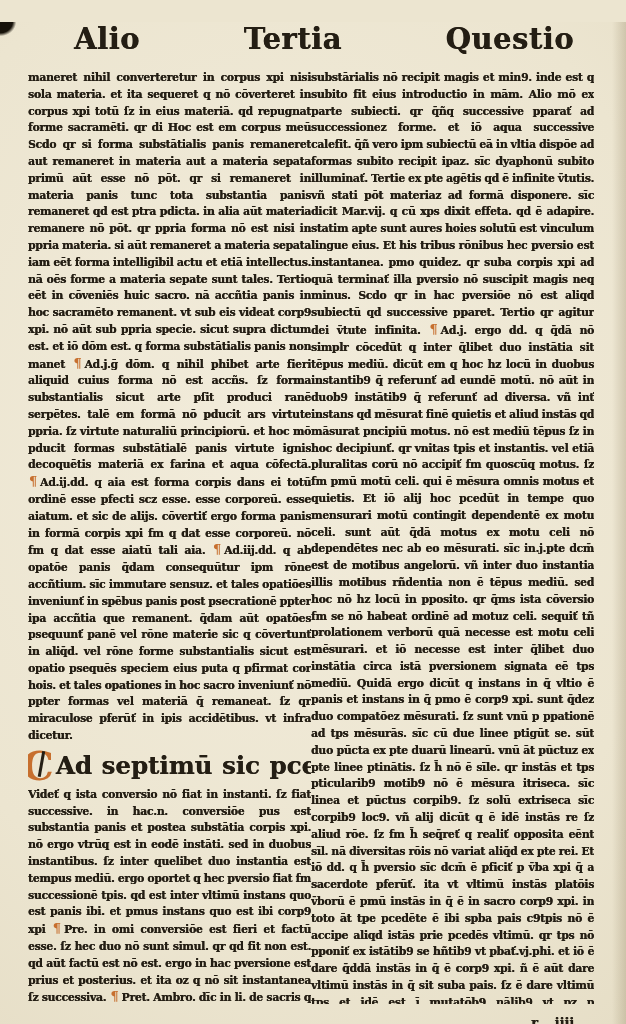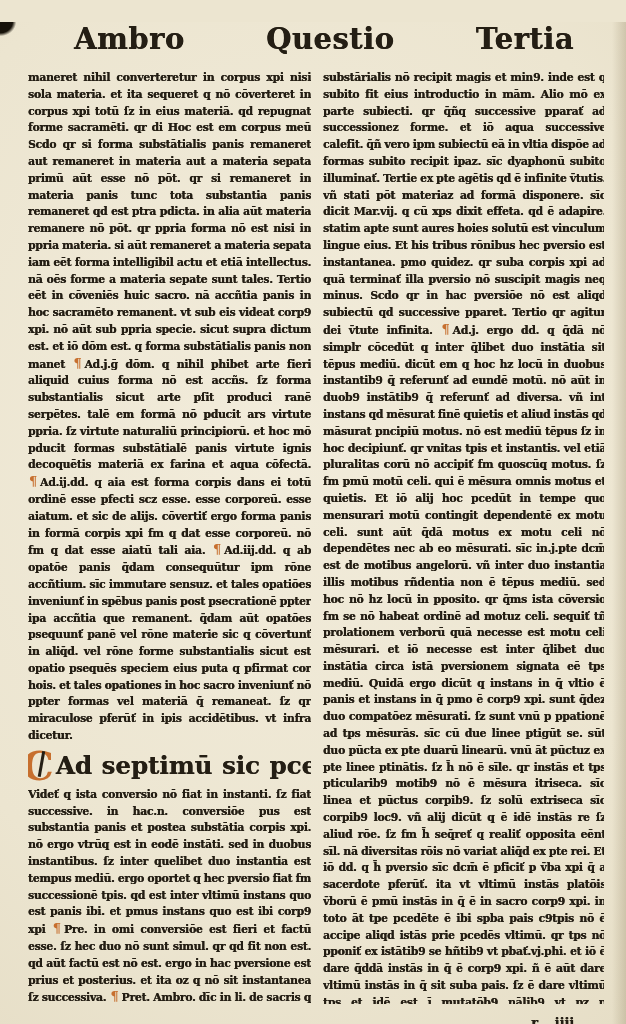--- a/index.html
+++ b/index.html
@@ -39,21 +39,21 @@
     background:radial-gradient(ellipse at 0% 0%, #17120a 55%, rgba(23,18,10,0) 72%);
   }
   .running-head{
     display:flex;justify-content:space-between;align-items:baseline;
     margin:22px 52px 0 74px;
     font-size:29px;font-weight:700;
     letter-spacing:0.5px;
     text-shadow:0.4px 0 0 currentColor;
   }
   .columns{
-    display:flex;gap:12px;
+    display:flex;gap:0;
     margin:14px 22px 0 28px;
     height:934px;overflow:hidden;
   }
   .col{
     width:283px;flex:0 0 283px;
     text-align:justify;
     font-size:10.8px;font-weight:700;line-height:16.8px;
     letter-spacing:-0.25px;word-spacing:-0.4px;
     text-shadow:0.3px 0 0 currentColor;
     overflow:hidden;
@@ -92,23 +92,23 @@
     text-shadow:0.3px 0 0 currentColor;
   }
 </style>
 </head>
 <body>
 
 <div class="page">
   <div class="corner-blot"></div>
 
   <header class="running-head">
-    <span>Ambro</span>
+    <span>Alio</span>
+    <span>Tertia</span>
     <span>Questio</span>
-    <span>Tertia</span>
   </header>
 
   <main class="columns">
     <div class="col" id="col-left"><div class="para"><span>maneret nihil converteretur in corpus xpi nisi sola materia. et ita sequeret q nō cōverteret in corpus xpi totū ſz in eius materiā. qd repugnat forme sacramēti. qr di Hoc est em corpus meū Scdo qr si forma substātialis panis remaneret aut remaneret in materia aut a materia sepata primū aūt esse nō pōt. qr si remaneret in materia panis tunc tota substantia panis remaneret qd est ptra pdicta. in alia aūt materia remanere nō pōt. qr ppria forma nō est nisi in ppria materia. si aūt remaneret a materia sepata iam eēt forma intelligibil actu et etiā intellectus. nā oēs forme a materia sepate sunt tales. Tertio eēt in cōveniēs huic sacro. nā accñtia panis in hoc sacramēto remanent. vt sub eis videat corp9 xpi. nō aūt sub ppria specie. sicut supra dictum est. et iō dōm est. q forma substātialis panis non manet </span><span class="pilcrow">¶</span><span>Ad.j.ḡ dōm. q nihil phibet arte fieri aliquid cuius forma nō est accñs. ſz forma substantialis sicut arte pſit produci ranē serpētes. talē em formā nō pducit ars virtute ppria. ſz virtute naturaliū principiorū. et hoc mō pducit formas substātialē panis virtute ignis decoquētis materiā ex farina et aqua cōfectā. </span><span class="pilcrow">¶</span><span>Ad.ij.dd. q aia est forma corpis dans ei totū ordinē esse pfecti scz esse. esse corporeū. esse aiatum. et sic de alijs. cōvertiť ergo forma panis in formā corpis xpi fm q dat esse corporeū. nō fm q dat esse aiatū tali aia. </span><span class="pilcrow">¶</span><span>Ad.iij.dd. q ab opatōe panis q̄dam consequūtur ipm rōne accñtium. sīc immutare sensuz. et tales opatiōes inveniunť in spēbus panis post psecrationē ppter ipa accñtia que remanent. q̄dam aūt opatōes psequunť panē vel rōne materie sic q cōvertunť in aliq̄d. vel rōne forme substantialis sicut est opatio psequēs speciem eius puta q pfirmat cor hois. et tales opationes in hoc sacro inveniunť nō ppter formas vel materiā q̄ remaneat. ſz qr miraculose pferūť in ipis accidētibus. vt infra dicetur.</span></div><div class="section-heading">
           <span class="capitulum">C</span>
           <span>Ad septimū sic pcediť</span>
         </div><div class="para"><span>Videť q ista conversio nō fiat in instanti. ſz fiat successive. in hac.n. conversiōe pus est substantia panis et postea substātia corpis xpi. nō ergo vtrūq est in eodē instāti. sed in duobus instantibus. ſz inter quelibet duo instantia est tempus mediū. ergo oportet q hec pversio fiat fm successionē tpis. qd est inter vltimū instans quo est panis ibi. et pmus instans quo est ibi corp9 xpi </span><span class="pilcrow">¶</span><span>Pre. in omi conversiōe est fieri et factū esse. ſz hec duo nō sunt simul. qr qd fit non est. qd aūt factū est nō est. ergo in hac pversione est prius et posterius. et ita oz q nō sit instantanea ſz successiva. </span><span class="pilcrow">¶</span><span>Pret. Ambro. dīc in li. de sacris q istud sacramentū xpi sermone pficiť. ſz sermo xpi successive pfertur. ergo hec pversio fit successive. </span></div></div>
     <div class="col" id="col-right"><div class="para"><span>substārialis nō recipit magis et min9. inde est q subito fit eius introductio in mām. Alio mō ex parte subiecti. qr q̄ñq successive pparať ad successionez forme. et iō aqua successive calefit. q̄ñ vero ipm subiectū eā in vltia dispōe ad formas subito recipit ipaz. sīc dyaphonū subito illuminať. Tertie ex pte agētis qd ē infinite v̄tutis. vñ stati pōt materiaz ad formā disponere. sīc dicit Mar.vij. q cū xps dixit effeta. qd ē adapire. statim apte sunt aures hoies solutū est vinculum lingue eius. Et his tribus rōnibus hec pversio est instantanea. pmo quidez. qr suba corpis xpi ad quā terminať illa pversio nō suscipit magis neq minus. Scdo qr in hac pversiōe nō est aliqd subiectū qd successive pparet. Tertio qr agitur dei v̄tute infinita. </span><span class="pilcrow">¶</span><span>Ad.j. ergo dd. q q̄dā nō simplr cōcedūt q inter q̄libet duo instātia sit tēpus mediū. dicūt em q hoc hz locū in duobus instantib9 q̄ referunť ad eundē motū. nō aūt in duob9 instātib9 q̄ referunť ad diversa. vñ inť instans qd mēsurat finē quietis et aliud instās qd māsurat pncipiū motus. nō est mediū tēpus ſz in hoc decipiunť. qr vnitas tpis et instantis. vel etiā pluralitas corū nō accipiť fm quoscūq motus. ſz fm pmū motū celi. qui ē mēsura omnis motus et quietis. Et iō alij hoc pcedūt in tempe quo mensurari motū contingit dependentē ex motu celi. sunt aūt q̄dā motus ex motu celi nō dependētes nec ab eo mēsurati. sīc in.j.pte dcm̄ est de motibus angelorū. vñ inter duo instantia illis motibus rñdentia non ē tēpus mediū. sed hoc nō hz locū in pposito. qr q̄ms ista cōversio fm se nō habeat ordinē ad motuz celi. sequiť tñ prolationem verborū quā necesse est motu celi mēsurari. et iō necesse est inter q̄libet duo instātia circa istā pversionem signata eē tps mediū. Quidā ergo dicūt q instans in q̄ vltio ē panis et instans in q̄ pmo ē corp9 xpi. sunt q̄dez duo compatōez mēsurati. ſz sunt vnū p ppationē ad tps mēsurās. sīc cū due linee ptigūt se. sūt duo pūcta ex pte duarū linearū. vnū āt pūctuz ex pte linee ptinātis. ſz h̄ nō ē sīle. qr instās et tps pticularib9 motib9 nō ē mēsura itriseca. sīc linea et pūctus corpib9. ſz solū extriseca sīc corpib9 loc9. vñ alij dicūt q ē idē instās re ſz aliud rōe. ſz fm h̄ seq̄reť q realiť opposita eēnt sīl. nā diversitas rōis nō variat aliq̄d ex pte rei. Et iō dd. q h̄ pversio sīc dcm̄ ē pficiť p v̄ba xpi q̄ a sacerdote pferūť. ita vt vltimū instās platōis v̄borū ē pmū instās in q̄ ē in sacro corp9 xpi. in toto āt tpe pcedēte ē ibi spba pais c9tpis nō ē accipe aliqd istās prie pcedēs vltimū. qr tps nō pponiť ex istātib9 se hñtib9 vt pbať.vj.phi. et iō ē dare q̄ddā instās in q̄ ē corp9 xpi. ñ ē aūt dare vltimū instās in q̄ sit suba pais. ſz ē dare vltimū tps et idē est ī mutatōb9 nālib9 vt pz p phm.viij.phi. </span></div></div>
   </main>
 

